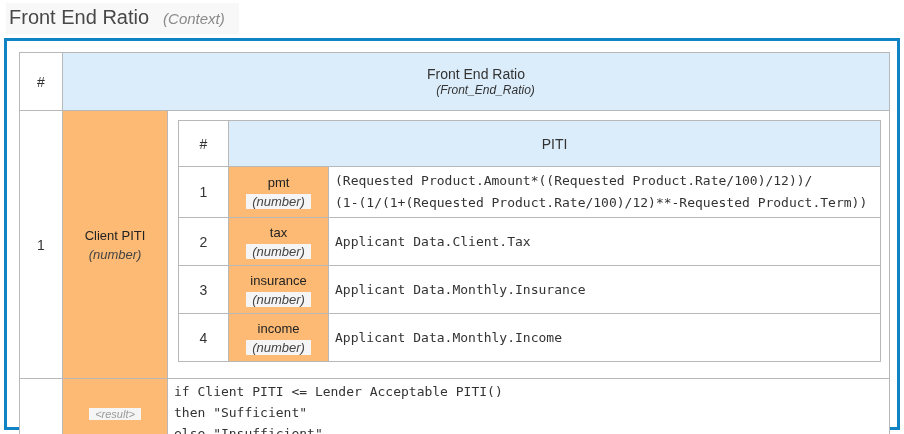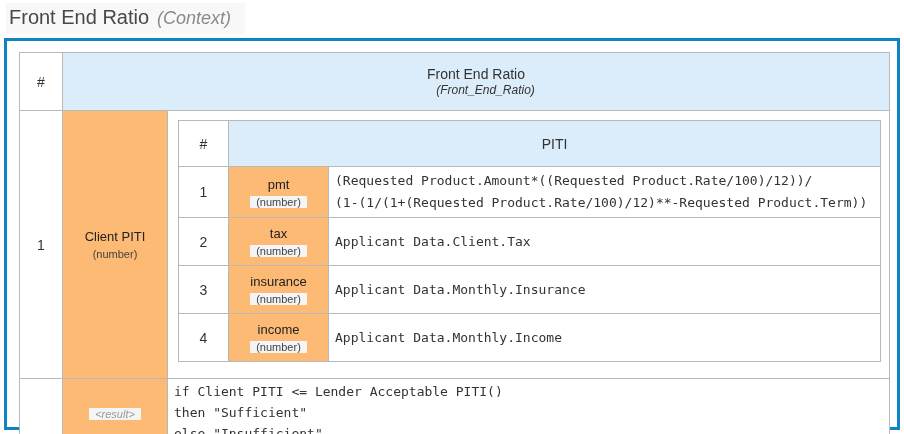--- a/index.html
+++ b/index.html
@@ -18,24 +18,24 @@
     top: 3px;
     background: #f8f8f8;
     padding: 3px 14px 5px 3px;
     white-space: nowrap;
   }
   .title-main {
     font-size: 20px;
     color: #484848;
   }
   .title-suffix {
-    font-size: 18px;
+    font-size: 15px;
     font-style: italic;
     color: #8a8a8a;
-    margin-left: 8px;
+    margin-left: 14px;
   }
   .panel {
     position: absolute;
     left: 4px;
     top: 38px;
     width: 878px;
     height: 375px;
     border: 3px solid #0f83c4;
     padding: 11px 0 0 12px;
     background: #ffffff;
@@ -71,21 +71,21 @@
   tr.r-ohead { height: 58px; }
   tr.r-nhead { height: 46px; }
   tr.r-nbody { height: 48px; }
   tr.r-result { height: 43px; }
 
   td.name {
     text-align: center;
     background: #fdba74;
   }
   .name-main { font-size: 13px; color: #222222; }
-  .name-type { font-size: 11px; color: #444444; margin-top: 4px; }
+  .name-type { font-size: 13px; font-style: italic; color: #444444; margin-top: 4px; }
   .chip {
     display: inline-block;
     background: #f5f5f5;
     padding: 0 6px;
   }
   td.expr {
     vertical-align: top;
     font-family: "DejaVu Sans Mono", "Liberation Mono", monospace;
     font-size: 13px;
     line-height: 22px;

